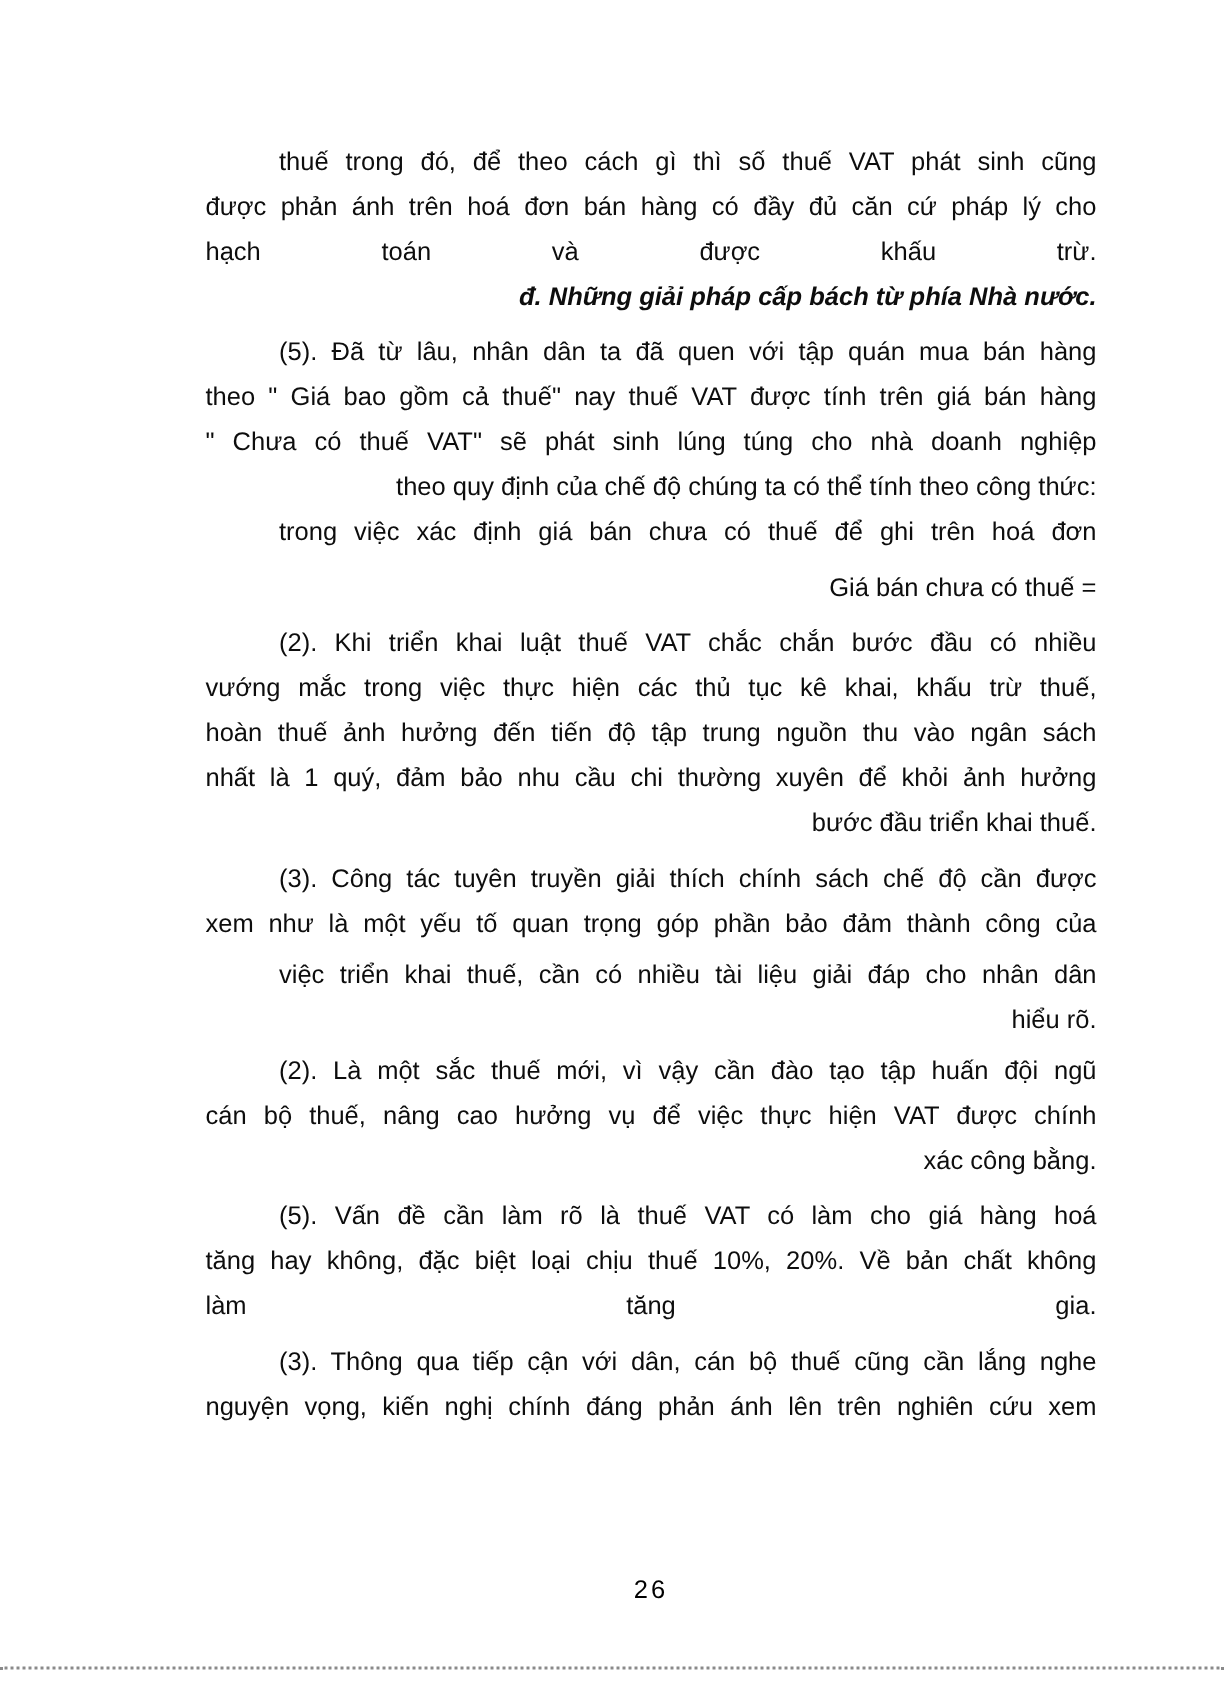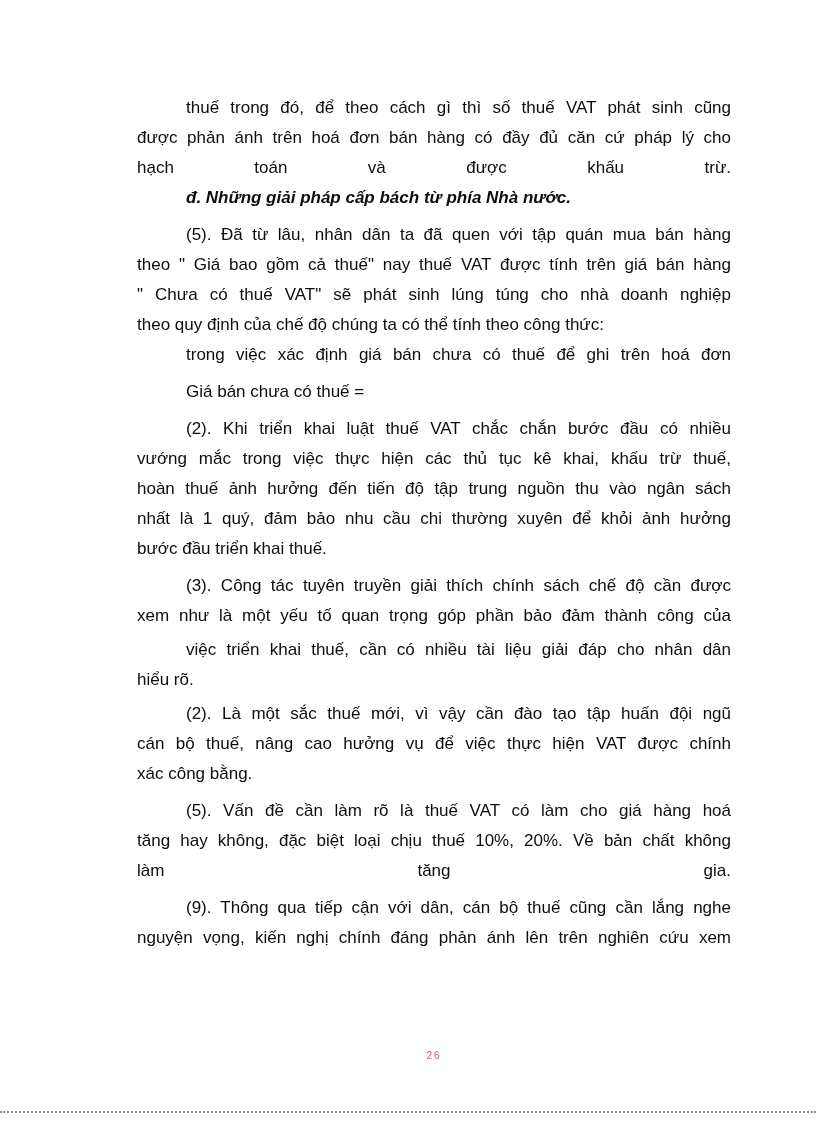--- a/index.html
+++ b/index.html
@@ -10,33 +10,33 @@
     font-family:Liberation Sans, sans-serif;
     color:#0d0d0d;
     overflow:hidden;
   }
   .content{
     position:absolute;
     left:137px;right:85px;top:93px;
     font-size:17px;
     line-height:30px;
   }
-  .ln{text-align:left;}
+  .ln{text-align:right;}
   .just{text-align:justify;text-align-last:justify;}
   .indent{text-indent:49px;}
   .heading{font-weight:bold;font-style:italic;}
   .pstart{margin-top:7px;}
   .pstart2{margin-top:4px;}
   .footer{
     position:absolute;
     left:137px;right:85px;top:1050px;
     text-align:center;
-    font-size:10px;
+    font-size:17px;
     letter-spacing:2px;
-    color:#ec4899;
+    color:#000000;
   }
   .dotline{
     position:absolute;
     left:0;right:0;bottom:10px;
     height:0;
     border-top:2px dotted #8a8a8a;
   }
 </style>
 </head>
 <body>
@@ -61,21 +61,21 @@
     <div class="ln indent just pstart">(3). Công tác tuyên truyền giải thích chính sách chế độ cần được</div>
     <div class="ln just">xem như là một yếu tố quan trọng góp phần bảo đảm thành công của</div>
     <div class="ln indent just pstart2">việc triển khai thuế, cần có nhiều tài liệu giải đáp cho nhân dân</div>
     <div class="ln">hiểu rõ.</div>
     <div class="ln indent just pstart2">(2). Là một sắc thuế mới, vì vậy cần đào tạo tập huấn đội ngũ</div>
     <div class="ln just">cán bộ thuế, nâng cao hưởng vụ để việc thực hiện VAT được chính</div>
     <div class="ln">xác công bằng.</div>
     <div class="ln indent just pstart">(5). Vấn đề cần làm rõ là thuế VAT có làm cho giá hàng hoá</div>
     <div class="ln just">tăng hay không, đặc biệt loại chịu thuế 10%, 20%. Về bản chất không</div>
     <div class="ln just">làm tăng gia.</div>
-    <div class="ln indent just pstart">(9). Thông qua tiếp cận với dân, cán bộ thuế cũng cần lắng nghe</div>
+    <div class="ln indent just pstart">(3). Thông qua tiếp cận với dân, cán bộ thuế cũng cần lắng nghe</div>
     <div class="ln just">nguyện vọng, kiến nghị chính đáng phản ánh lên trên nghiên cứu xem</div>
   </div>
 
   <div class="footer">
     <span>26</span>
   </div>
 
   <div class="dotline"></div>
 </div>
 

